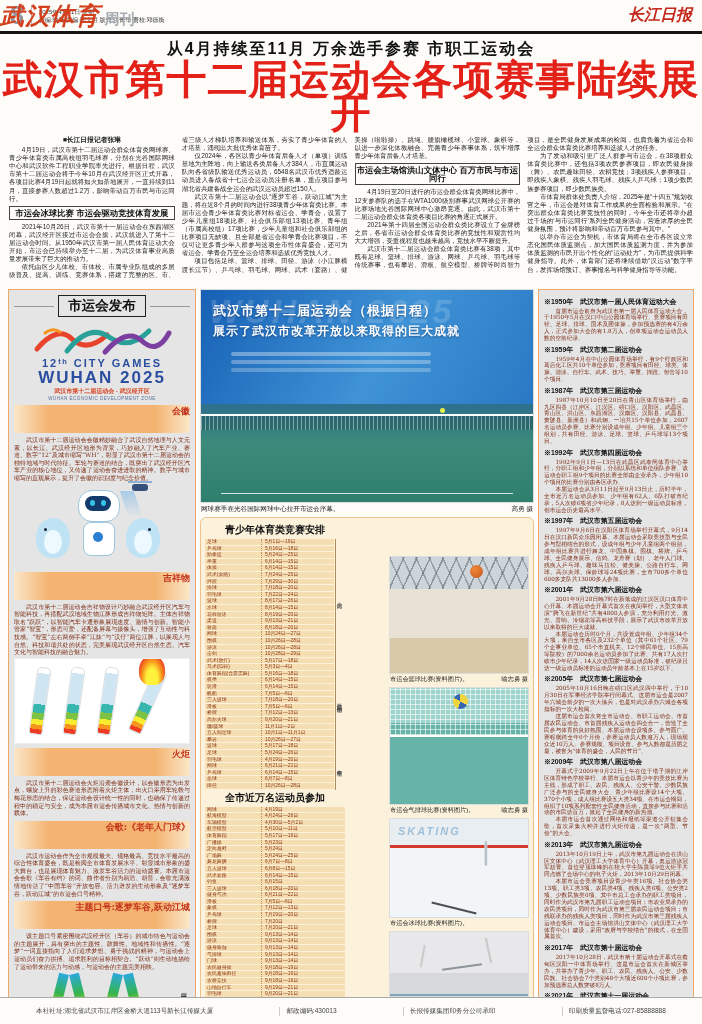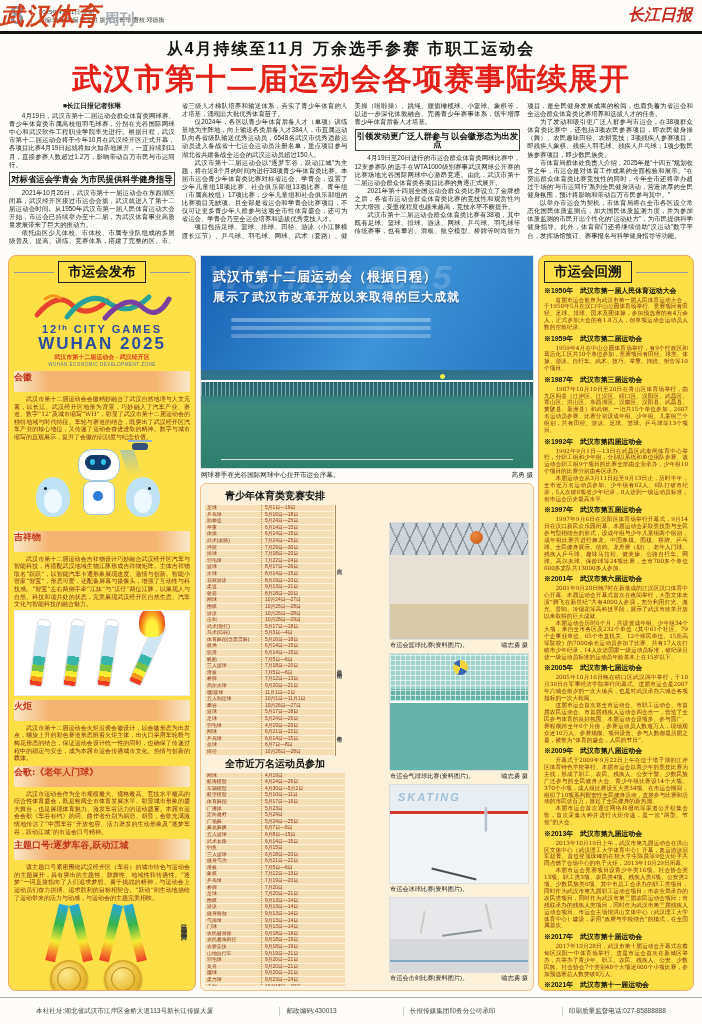--- a/index.html
+++ b/index.html
@@ -10,45 +10,45 @@
   .pageno{font-size:25px;font-weight:bold;color:#8d949a;line-height:1;}
   .vrule{width:1px;height:22px;background:#bbb;margin:0 7px;}
   .datebox{font-size:6px;color:#333;line-height:8px;}
   .masthead{position:absolute;left:0;right:0;pointer-events:none;}
   .masthead .m1{font-family:"DejaVu Serif",serif;font-style:italic;font-weight:bold;font-size:24px;color:#d2401e;letter-spacing:1px;}
   .masthead .m2{font-family:"DejaVu Serif",serif;font-weight:bold;font-size:15px;color:#a7adb3;}
   .paperlogo{margin-left:auto;font-family:"DejaVu Serif",serif;font-weight:bold;font-style:italic;font-size:16px;color:#c4281b;z-index:2;}
   
   .headline{text-align:center;padding:5px 0 2px;}
   .kicker{font-size:16px;font-weight:bold;letter-spacing:2px;color:#111;}
-  .bigtitle{font-size:30px;font-weight:bold;letter-spacing:1px;color:#e32119;line-height:34px;margin-top:2px;}
+  .bigtitle{font-size:40px;font-weight:bold;letter-spacing:1px;color:#e32119;line-height:34px;margin-top:2px;}
   
   .article{margin:4px 9px 0;height:150px;column-count:4;column-gap:7px;
            font-size:6.4px;line-height:8.1px;text-align:justify;overflow:hidden;}
   .byline{text-align:center;font-weight:bold;font-size:6.8px;margin-bottom:2px;column-span:none;}
   .article p{margin:0;text-indent:2em;}
   .sub-head{border:1px solid #444;margin:3px 0;padding:2px 1px;text-align:center;
             font-size:8.4px;font-weight:bold;color:#101010;break-inside:avoid;text-indent:0;}
   
   .main3{display:flex;gap:4px;margin:3px 8px 0;height:736px;}
-  .panel{border:1px solid #f0a868;border-radius:8px;padding:4px 5px;overflow:hidden;background:#fde047;}
+  .panel{border:1px solid #f0a868;border-radius:0;padding:4px 5px;overflow:hidden;background:#e5e5e5;}
   .left-panel{width:176px;flex:0 0 176px;}
   .right-panel{flex:1;}
   .panel-head{display:flex;align-items:center;gap:4px;margin:1px 0 2px;}
   .panel-head .rule{flex:1;height:1px;background:#999;}
   .panel-head .htext{border:1px solid #222;padding:1px 9px;font-family:"DejaVu Serif",serif;
                      font-weight:bold;font-size:13.5px;color:#111;white-space:nowrap;}
   
   .logo-art{text-align:center;margin-top:2px;}
   .logo-waves{display:block;margin:0 auto;}
   .logo-l1{font-size:11px;font-weight:bold;color:#2b4ea0;letter-spacing:2px;}
   .logo-l2{font-size:17px;font-weight:bold;color:#2b4ea0;letter-spacing:2px;line-height:17px;}
   .logo-l3{font-size:6px;color:#d6401f;font-weight:bold;margin-top:1px;}
   .logo-l4{font-size:4.5px;color:#5b6f9a;letter-spacing:.5px;}
-  .obar{height:21px;line-height:13px;text-align:left;margin:4px 0 3px;
+  .obar{height:28px;line-height:13px;text-align:right;margin:4px 0 3px;
         background:linear-gradient(90deg,#fbe7c8,#f4b370 20%,#f4b370 80%,#fbe7c8);
         color:#c2341c;font-weight:bold;font-size:9px;font-family:"DejaVu Serif",serif;border-radius:2px;}
   .kpara{font-family:"DejaVu Serif",serif;font-size:6px;line-height:7.6px;color:#7c2b13;
          text-align:justify;text-indent:2em;margin:0;}
   .mascot-art{position:relative;height:84px;margin:2px 0;}
   .robot-head{position:absolute;left:64px;top:6px;width:40px;height:30px;background:#fff;border:1.5px solid #9fc6dd;border-radius:14px;}
   .robot-visor{position:absolute;left:71px;top:12px;width:26px;height:15px;background:#123a6b;border-radius:8px;}
   .robot-eye{position:absolute;top:16px;width:5px;height:6px;border-radius:50%;background:#34c3e8;}
   .robot-body{position:absolute;left:69px;top:38px;width:30px;height:32px;background:#fff;border:1.5px solid #9fc6dd;border-radius:8px;}
   .robot-core{position:absolute;left:79px;top:48px;width:10px;height:10px;border-radius:50%;background:#2a7fd4;}
@@ -144,27 +144,27 @@
   </div>
 
   <div class="headline">
     <div class="kicker">从4月持续至11月  万余选手参赛  市职工运动会</div>
     <div class="bigtitle">武汉市第十二届运动会各项赛事陆续展开</div>
   </div>
 
   <div class="article" id="article">
       <div class="byline">■长江日报记者张琳</div>
       <p>4月19日，武汉市第十二届运动会群众体育类网球赛、青少年体育类市属高校组羽毛球赛，分别在光谷国际网球中心和武汉软件工程职业学院率先进行。根据日程，武汉市第十二届运动会将于今年10月在武汉经开区正式开幕，各项目比赛4月19日起就将如火如荼地展开，一直持续到11月，直接参赛人数超过1.2万，影响带动百万市民与市运同行。</p>
-      <div class="sub-head">对标省运会学青会 为市民提供科学健身指导</div>
+      <div class="sub-head">市运会冰球比赛 市运会驱动竞技体育发展</div>
       <p>2021年10月26日，武汉市第十一届运动会在东西湖区闭幕，武汉经开区接过市运会会旗，武汉就进入了第十二届运动会时间。从1950年武汉市第一届人民体育运动大会开始，市运会已持续举办至十二届，为武汉体育事业高质量发展带来了巨大的推动力。</p>
       <p>依托由区少儿体校、市体校、市属专业队组成的多层级普及、提高、训练、竞赛体系，搭建了完整的区、市、省三级人才梯队培养和输送体系，夯实了青少年体育的人才塔基，涌现出大批优秀体育苗子。</p>
       <p>仅2024年，各区以青少年体育后备人才（单项）训练基地为主阵地，向上输送各类后备人才384人，市直属运动队向各省级队输送优秀运动员，6548名武汉市优秀适龄运动员进入备战省十七运会运动员注册名单，重点项目参与湖北省共建备战全运会的武汉运动员超过150人。</p>
       <p>武汉市第十二届运动会以“逐梦车谷，跃动江城”为主题，将在近8个月的时间内进行38项青少年体育类比赛。本届市运会青少年体育类比赛对标省运会、学青会，设置了少年儿童组18项比赛、社会俱乐部组13项比赛、青年组（市属高校组）17项比赛，少年儿童组和社会俱乐部组的比赛项目无缺项、且全部是省运会和学青会比赛项目，不仅可让更多青少年人群参与这项全市性体育盛会，还可为省运会、学青会乃至全运会培养和选拔优秀竞技人才。</p>
       <p>项目包括足球、篮球、排球、田径、游泳（小江豚横渡长江节）、乒乓球、羽毛球、网球、武术（套路）、健美操（啦啦操）、跳绳、腰旗橄榄球、小篮球、象棋等，以进一步深化体教融合、完善青少年赛事体系，筑牢增厚青少年体育后备人才塔基。</p>
-      <div class="sub-head">引领发动更广泛人群参与 以会徽形态为出发点</div>
+      <div class="sub-head">市运会主场馆洪山文体中心 百万市民与市运同行</div>
       <p>4月19日至20日进行的市运会群众体育类网球比赛中，12支参赛队的选手在WTA1000级别赛事武汉网球公开赛的比赛场地光谷国际网球中心激昂竞逐。由此，武汉市第十二届运动会群众体育类各项目比赛的角逐正式展开。</p>
       <p>2021年第十四届全国运动会群众类比赛设立了金牌榜之后，各省市运动会群众体育类比赛的竞技性和观赏性均大大增强，受重视程度也越来越高，竞技水平不断提升。</p>
       <p>武汉市第十二届运动会群众体育类比赛有38项，其中既有足球、篮球、排球、游泳、网球、乒乓球、羽毛球等传统赛事，也有攀岩、滑板、航空模型、桥牌等时尚智力项目，是全民健身发展成果的检阅，也肩负着为省运会和全运会群众体育类比赛培养和选拔人才的任务。</p>
       <p>为了发动和吸引更广泛人群参与市运会，在38项群众体育类比赛中，还包括3项农民参赛项目，即农民健身操（舞）、农民趣味田径、农耕竞技；3项残疾人参赛项目，即残疾人象棋、残疾人羽毛球、残疾人乒乓球；1项少数民族参赛项目，即少数民族类。</p>
       <p>市体育局群体处负责人介绍，2025年是“十四五”规划收官之年，市运会是对体育工作成果的全面检验和展示。“在突出群众体育类比赛竞技性的同时，今年全市还将举办超过千场的‘与市运同行’系列全民健身活动，营造浓厚的全民健身氛围，预计将影响和带动百万市民参与其中。”</p>
       <p>以举办市运会为契机，市体育局将在全市各区设立常态化国民体质监测点，加大国民体质监测力度，并为参加体质监测的市民开出个性化的“运动处方”，为市民提供科学健身指导。此外，体育部门还将继续借助“汉运动”数字平台，发挥场馆预订、赛事报名与科学健身指导等功能。</p>
     </div>
 
   <div class="main3">
 
@@ -656,24 +656,20 @@
             <div class="ph-cap">
               <span>市运会击剑比赛(资料图片)。</span>
               <span>喻志勇 摄</span>
             </div>
           </div>
         </div>
       </div>
     </div>
 
     <aside class="panel right-panel">
-      <div class="panel-head">
-        <span class="htext">市运会回溯</span>
-        <span class="rule"></span>
-      </div>
       <div class="retro" id="retroEntries">
           <div class="ryear">※1950年　武汉市第一届人民体育运动大会</div>
           <p class="rpara">首届市运会前身为武汉市第一届人民体育运动大会，于1950年5月在汉口中山公园体育场举行。竞赛项目有田径、足球、排球、国术及团体操，参加预选赛的有4万余人，正式参加大会的有1.8万人，创单项运动会运动员人数的空前纪录。</p>
           <div class="ryear">※1959年　武汉市第二届运动会</div>
           <p class="rpara">1959年4月在中山公园体育场举行，有9个行政区和葛店化工区共10个单位参加，竞赛项目有田径、球类、体操、游泳、自行车、武术、技巧、举重、摔跤、射击等10个项目。</p>
           <div class="ryear">※1987年　武汉市第三届运动会</div>
           <p class="rpara">1987年10月10日至20日在青山区体育场举行，由九区四县（江岸区、江汉区、硚口区、汉阳区、武昌区、青山区、洪山区、东西湖区、汉南区、汉阳县、武昌县、黄陂县、新洲县）和武钢、一冶共15个单位参加，2607名运动员参赛。比赛分别设成年组、少年组、儿童组三个组别，共有田径、游泳、足球、篮球、乒乓球等13个项目。</p>
           <div class="ryear">※1992年　武汉市第四届运动会</div>
           <p class="rpara">1992年9月1日—13日在武昌区武泰闸体育中心举行，分职工组和少年组，分别以系统和单位组队参赛。该运动会职工组9个项目的比赛全部由企业承办，少年组10个项目的比赛分别由各区承办。</p>
           <p class="rpara">本届运动会从3月11日起至9月13日止，历时半年，全市近万名运动员参加。少年组有62人、6队打破市纪录，5人次破6项省少年纪录，8人达到一级运动员标准，创市运会历史最高水平。</p>

